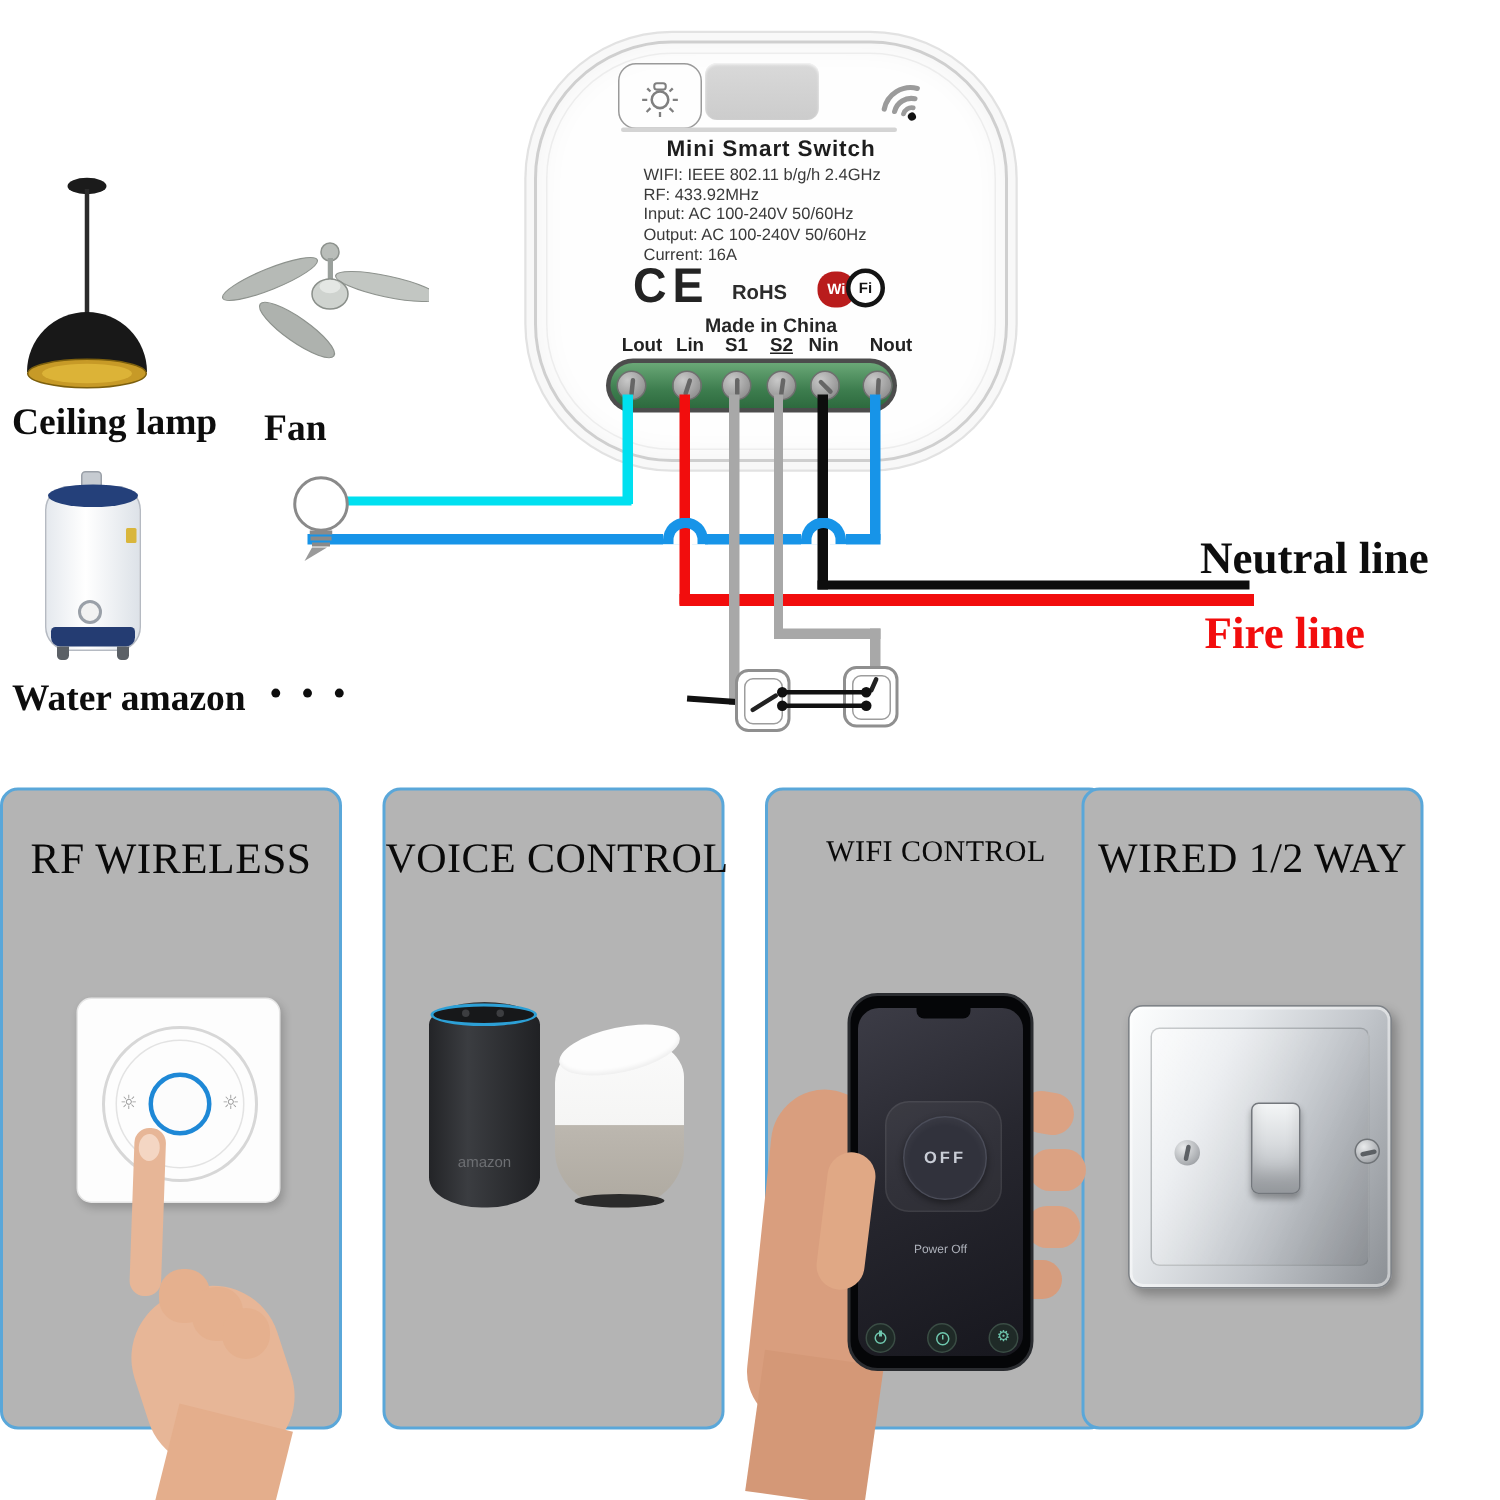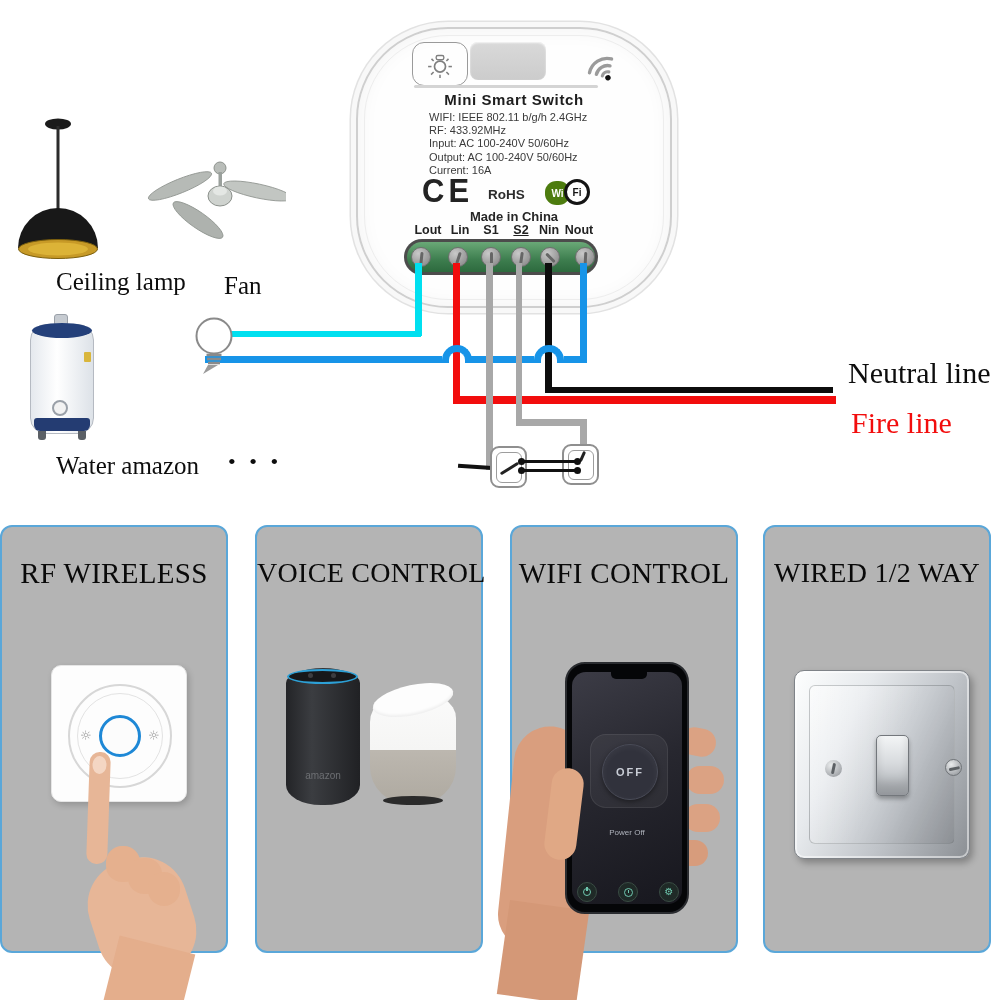--- a/index.html
+++ b/index.html
@@ -2,43 +2,43 @@
 <html><head>
 <meta charset="utf-8">
 <style>
   * { margin:0; padding:0; box-sizing:border-box; }
   html,body { background:#fff; }
   .page { position:relative; width:1000px; height:1000px; background:#ffffff; overflow:hidden;
           font-family:"Liberation Sans", sans-serif; }
   .abs { position:absolute; }
 
   
-  .serif-label { position:absolute; font-family:"Liberation Serif", serif; font-weight:400;
-                 font-size:25px; color:#0d0d0d; white-space:nowrap;margin-left:48px; }
+  .serif-label { position:absolute; font-family:"Liberation Serif", serif; font-weight:700;
+                 font-size:25px; color:#0d0d0d; white-space:nowrap; }
 
   
   .device-body { position:absolute; left:356px; top:27px; width:316px; height:281px;
                  background:#fefefe; border:2px solid #cfcfcf; border-radius:92px;
                  box-shadow:0 0 0 5px #f8f8f8, 0 0 0 6.5px #e2e2e2, inset 0 0 22px rgba(0,0,0,.05); }
   .device-inner-ring { position:absolute; left:6px; top:6px; right:6px; bottom:6px;
                  border:1.5px solid #ededed; border-radius:84px; }
   .lamp-box { position:absolute; left:54px; top:13px; width:56px; height:44px;
               border:1.6px solid #9a9a9a; border-radius:12px; display:flex; align-items:center; justify-content:center; }
   .dev-button { position:absolute; left:112px; top:13px; width:76px; height:38px; border-radius:8px;
                 background:linear-gradient(180deg,#d9d9d9,#cccccc); box-shadow:inset 0 1px 2px rgba(255,255,255,.8); }
   .seam { position:absolute; left:56px; top:56px; width:184px; height:2.5px; background:#d4d4d4; border-radius:2px; }
   .dev-title { position:absolute; left:0; top:62px; width:100%; text-align:center;
                font-size:15px; font-weight:700; color:#1d1d1d; letter-spacing:.6px; }
   .dev-specs { position:absolute; left:71px; top:82px; width:180px; font-size:11px; line-height:13.2px;
                color:#3a3a3a; font-weight:500; }
   .ce-mark { position:absolute; left:64px; top:144px; font-size:31px; font-weight:700; color:#232323;
              letter-spacing:4px; transform:scaleY(1.05); }
   .rohs { position:absolute; left:130px; top:158px; font-size:13.5px; font-weight:700; color:#2c2c2c; }
   .wifi-badge { position:absolute; left:187px; top:150px; width:46px; height:28px; }
-  .wifi-badge .wi { position:absolute; left:0; top:2px; width:25px; height:24px; background:#4d7c0f;
+  .wifi-badge .wi { position:absolute; left:0; top:2px; width:25px; height:24px; background:#b91c1c;
                     border-radius:46%; color:#fff; font-size:10px; font-weight:700;
                     display:flex; align-items:center; justify-content:center; }
   .wifi-badge .fi { position:absolute; left:19px; top:0; width:26px; height:26px; background:#fff;
                     border:3px solid #141414; border-radius:50%; color:#141414; font-size:10px; font-weight:700;
                     display:flex; align-items:center; justify-content:center; }
   .made-in { position:absolute; left:0; top:180px; width:100%; text-align:center;
              font-size:13px; font-weight:700; color:#262626; }
   .terminal-label { position:absolute; top:194px; transform:translateX(-50%); font-size:12.5px;
                     font-weight:700; color:#222; }
   .recess { position:absolute; left:46px; top:210px; width:194px; height:36px; border-radius:18px;
@@ -157,21 +157,21 @@
       <div class="wi">Wi</div>
       <div class="fi">Fi</div>
     </div>
     <div class="made-in">Made in China</div>
 
     <span class="terminal-label" style="left:70px;">Lout</span>
     <span class="terminal-label" style="left:102px;">Lin</span>
     <span class="terminal-label" style="left:133px;">S1</span>
     <span class="terminal-label" style="left:163px;text-decoration:underline;">S2</span>
     <span class="terminal-label" style="left:191px;">Nin</span>
-    <span class="terminal-label" style="left:221px;">Nout</span>
+    <span class="terminal-label" style="left:221px;padding-left:30px;">Nout</span>
 
     <div class="recess">
       <div class="green-block"></div>
       <div class="screw" style="left:7px; top:8px;">
           <div class="slot" style="transform:rotate(6deg);"></div>
         </div>
       <div class="screw" style="left:44px; top:8px;">
           <div class="slot" style="transform:rotate(18deg);"></div>
         </div>
       <div class="screw" style="left:77px; top:8px;">
@@ -257,24 +257,24 @@
       <div class="abs" style="left:45px; top:5px; width:5px; height:5px; border-radius:50%; background:#3c3d40;"></div>
       <div class="abs" style="left:0; top:102px; width:100%; text-align:center; font-size:10px; color:#6d6f73;">amazon</div>
     </div>
     <div class="abs" style="left:113px; top:163px; width:86px; height:115px; background:linear-gradient(180deg,#fbfbfb 0%,#f5f5f4 52%,#bcb7af 52.5%,#aea9a0 100%); border-radius:42px 42px 40px 40px / 32px 28px 38px 38px;">
       <div class="abs" style="left:2px; top:-5px; width:82px; height:30px; background:#fdfdfd; border-radius:50%; transform:rotate(-12deg); box-shadow:inset 0 -2px 3px rgba(0,0,0,.06);"></div>
       <div class="abs" style="left:13px; bottom:0px; width:60px; height:9px; background:#2b2b2b; border-radius:50%;"></div>
     </div>
   </div>
 
   <div class="panel" style="left:510px;">
-    <div class="panel-label" style="font-size:29px;">WIFI CONTROL</div>
-  </div>
-
-  <div class="panel" style="left:763px;padding-left:20px;">
+    <div class="panel-label" style="font-size:20px;">WIFI CONTROL</div>
+  </div>
+
+  <div class="panel" style="left:721px;padding-left:20px;">
     <div class="panel-label">WIRED 1/2 WAY</div>
     <div class="abs" style="left:29px; top:143px; width:176px; height:189px; border-radius:10px; background:linear-gradient(115deg,#fdfefe 0%,#e7eaed 30%,#c1c5ca 62%,#8b8f94 100%); border:1px solid #7f8388; box-shadow:inset 0 0 0 2px rgba(255,255,255,.5), 3px 4px 7px rgba(0,0,0,.28);">
       <div class="abs" style="left:14px; top:14px; right:14px; bottom:14px; border-radius:6px; border:1px solid rgba(110,114,118,.35); background:linear-gradient(115deg, rgba(255,255,255,.5), rgba(255,255,255,0) 55%, rgba(0,0,0,.07));"></div>
       <div class="abs" style="left:81px; top:64px; width:33px; height:61px; border-radius:5px; background:linear-gradient(180deg,#f3f5f6 0%,#d8dbde 45%,#a9adb2 100%); border:1px solid #73777c; box-shadow:0 3px 4px rgba(0,0,0,.3), inset 0 -14px 10px rgba(0,0,0,.12);"></div>
       <div class="abs" style="left:30px; top:89px; width:17px; height:17px; border-radius:50%; background:radial-gradient(circle at 35% 30%,#e9ebec,#a8abaf 70%,#85888c); border:1px solid #6f7control;">
         <div class="abs" style="left:6.5px; top:3px; width:2.6px; height:11px; background:#5c6064; border-radius:2px; transform:rotate(12deg);"></div>
       </div>
       <div class="abs" style="left:150px; top:88px; width:17px; height:17px; border-radius:50%; background:radial-gradient(circle at 35% 30%,#e9ebec,#a8abaf 70%,#85888c); border:1px solid #6f7377;">
         <div class="abs" style="left:6.5px; top:3px; width:2.6px; height:11px; background:#5c6064; border-radius:2px; transform:rotate(78deg);"></div>
       </div>

